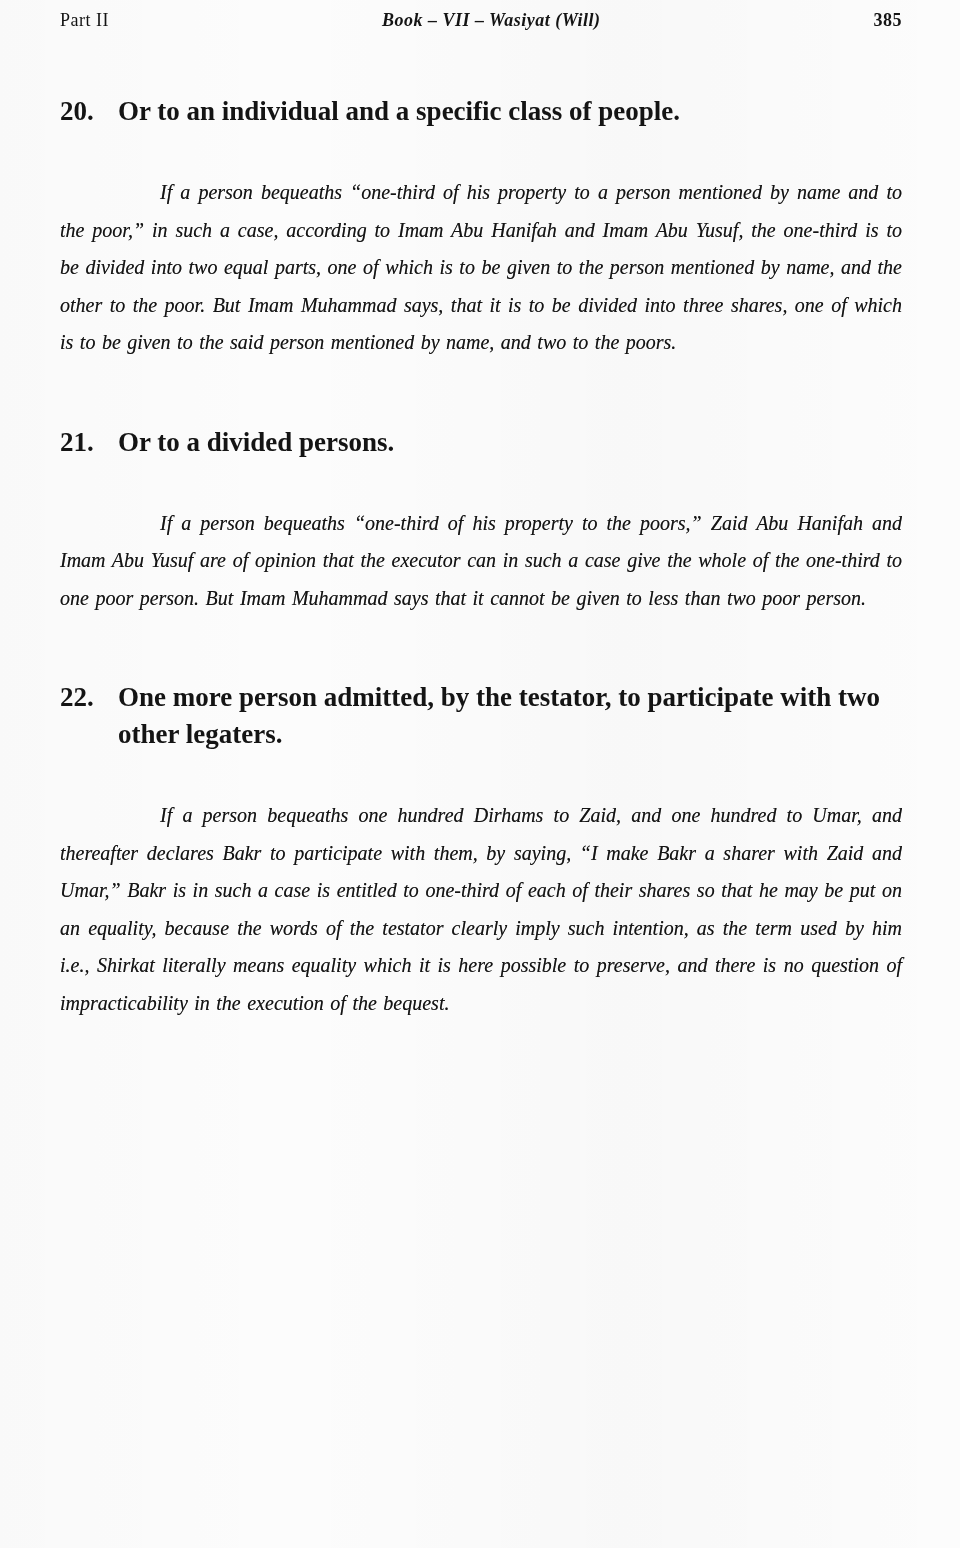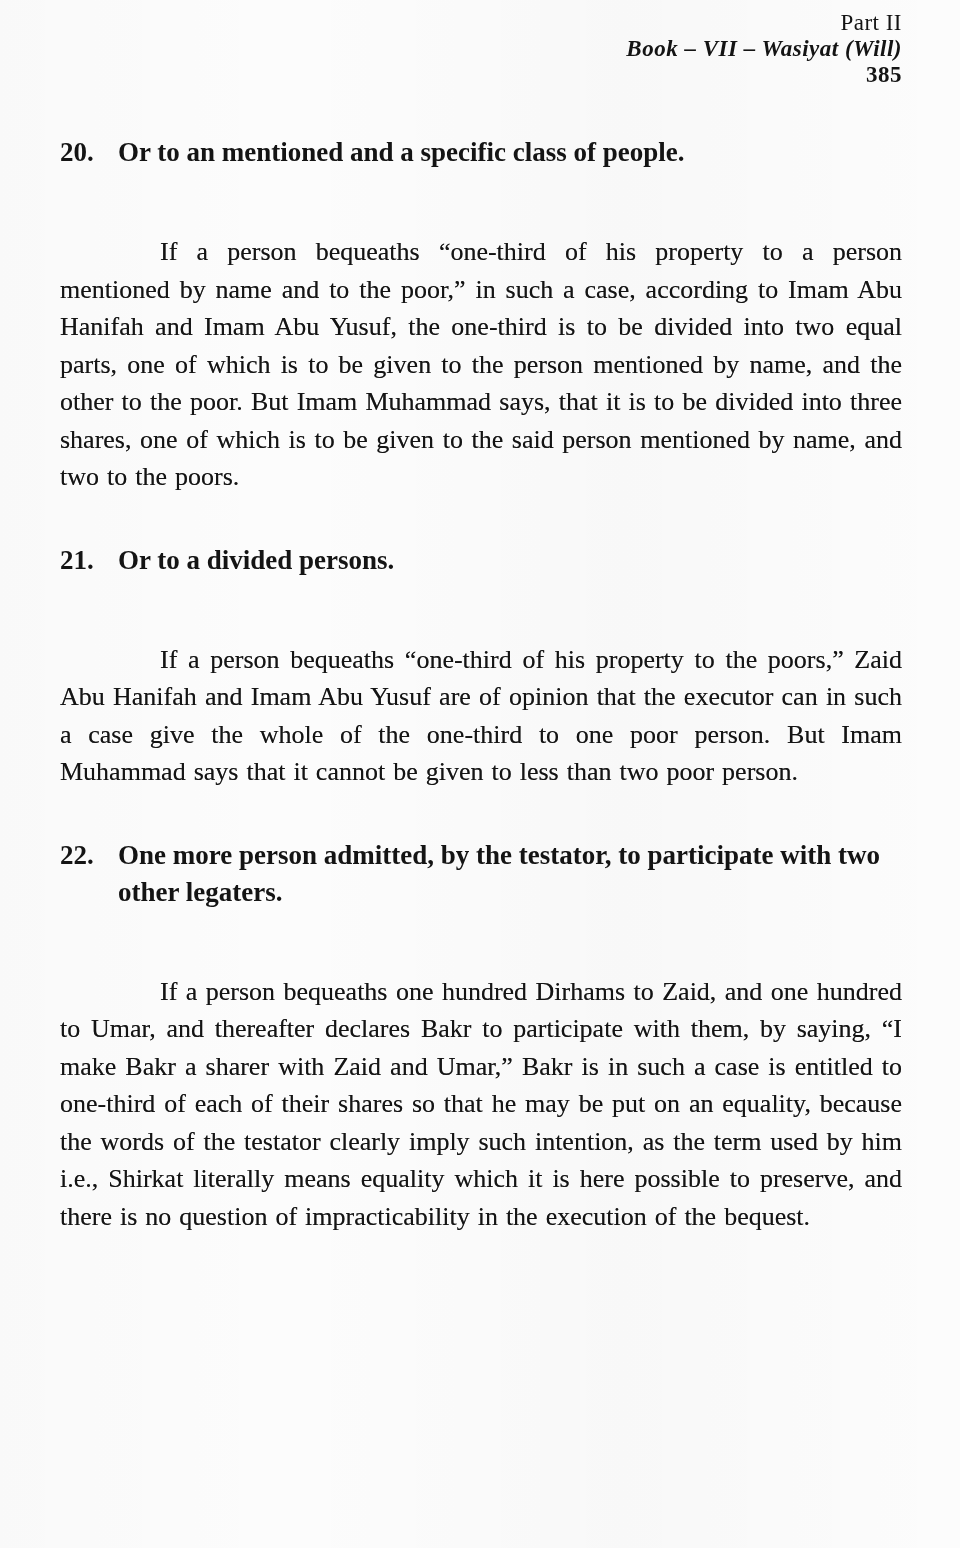--- a/index.html
+++ b/index.html
@@ -12,65 +12,65 @@
     background: #fcfcfc;
     background-image: linear-gradient(90deg, rgba(0,0,0,0.012) 0%, rgba(0,0,0,0) 30%, rgba(0,0,0,0.015) 65%, rgba(0,0,0,0) 100%);
     color: #141414;
     font-family: "Liberation Serif", "DejaVu Serif", serif;
     padding: 10px 58px 0 60px;
     overflow: hidden;
   }
   .scan-header {
     display: flex;
     justify-content: space-between;
-    align-items: flex-end;
-    font-size: 23px;
+    align-items: center;
+    font-size: 18px;
     letter-spacing: 0.5px;
-    flex-direction: column;
   }
   .scan-header .part { font-style: normal; }
   .scan-header .book-title { font-weight: bold; font-style: italic; }
   .scan-header .page-num { font-weight: bold; }
   .section-heading {
     display: flex;
-    margin-top: 46px;
+    margin-top: 62px;
     font-size: 27px;
     font-weight: bold;
     line-height: 37px;
   }
   .section-heading .sec-num {
     flex: 0 0 58px;
   }
   .section-heading .sec-title {
     flex: 1;
   }
   .body-para {
-    margin-top: 62px;
-    font-size: 26px;
+    margin-top: 44px;
+    font-size: 20px;
     line-height: 37.5px;
     text-align: justify;
     text-indent: 100px;
     word-spacing: 1.5px;
     text-shadow: 0 0 0.5px rgba(20,20,20,0.55);
+    font-style: italic;
   }
 </style>
 </head>
 <body>
 
 <div class="page">
 
   <div class="scan-header">
     <span class="part">Part II</span>
     <span class="book-title">Book – VII – Wasiyat (Will)</span>
     <span class="page-num">385</span>
   </div>
 
   <div class="section-heading">
     <span class="sec-num">20.</span>
-    <span class="sec-title">Or to an mentioned and a specific class of people.</span>
+    <span class="sec-title">Or to an individual and a specific class of people.</span>
   </div>
   <p class="body-para">If a person bequeaths “one-third of his property to a person mentioned by name and to the poor,” in such a case, according to Imam Abu Hanifah and Imam Abu Yusuf, the one-third is to be divided into two equal parts, one of which is to be given to the person mentioned by name, and the other to the poor. But Imam Muhammad says, that it is to be divided into three shares, one of which is to be given to the said person mentioned by name, and two to the poors.</p>
 
   <div class="section-heading">
     <span class="sec-num">21.</span>
     <span class="sec-title">Or to a divided persons.</span>
   </div>
   <p class="body-para">If a person bequeaths “one-third of his property to the poors,” Zaid Abu Hanifah and Imam Abu Yusuf are of opinion that the executor can in such a case give the whole of the one-third to one poor person. But Imam Muhammad says that it cannot be given to less than two poor person.</p>
 
   <div class="section-heading">

